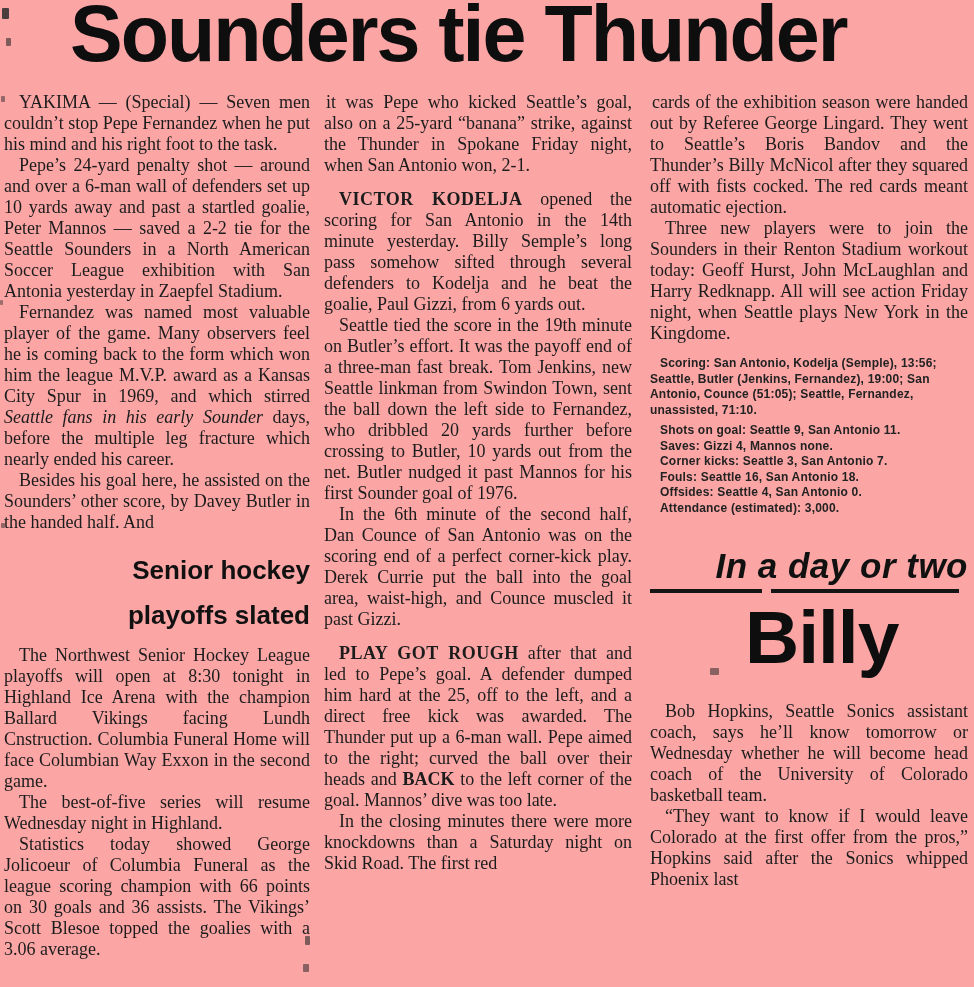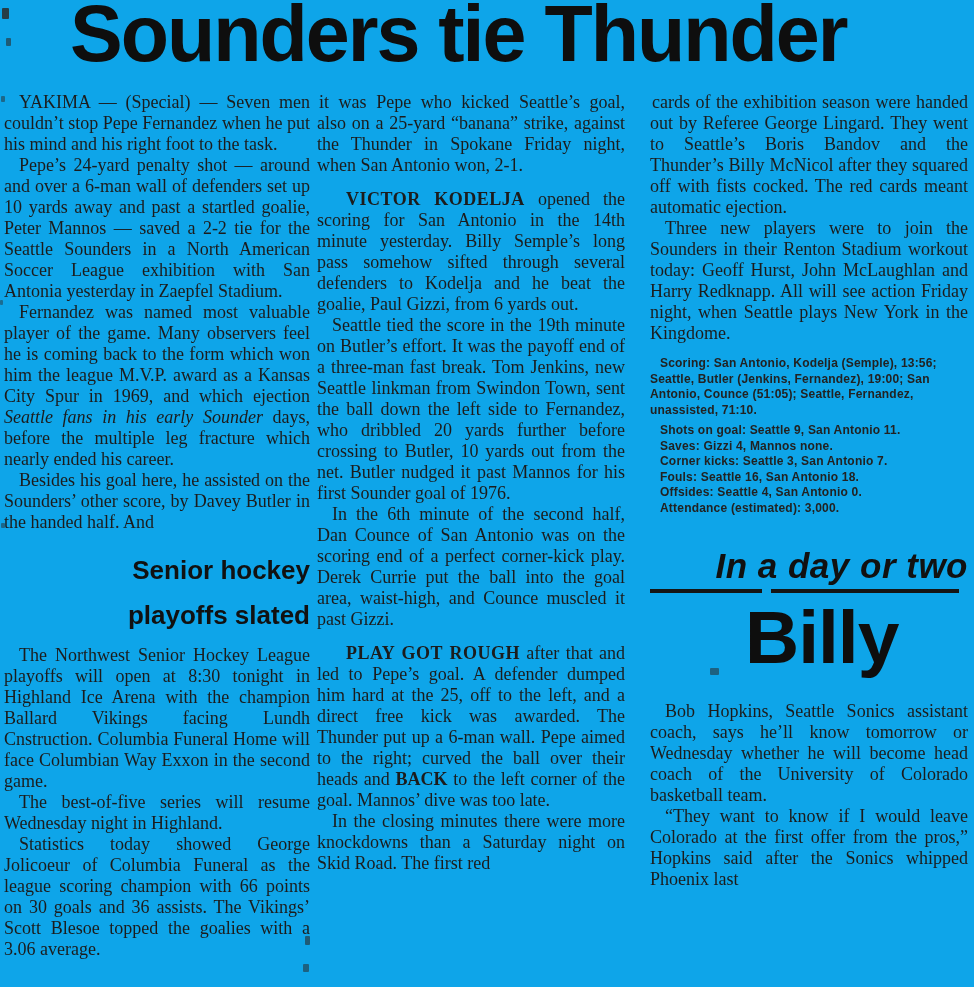--- a/index.html
+++ b/index.html
@@ -1,45 +1,45 @@
 <!DOCTYPE html>
 <html><head>
 <meta charset="utf-8">
 <style>
   html,body{margin:0;padding:0;background:#e9e7e2;}
   .page{
     position:relative;
     width:974px;height:987px;
     margin:0 auto;
-    background:#0ea5e9;
+    background:#fca5a5;
     overflow:hidden;
     color:#1c1c1c;
     font-family:"Liberation Serif", serif;
     text-decoration:underline;
   }
   
   .main-headline{
     position:absolute;left:70px;top:-8px;
     font-family:"Liberation Sans", sans-serif;
     font-weight:bold;font-size:79px;line-height:84px;
     letter-spacing:-2px;color:#0e0e0e;white-space:nowrap;
   }
   
   .col{
     position:absolute;top:92px;
     font-size:18px;line-height:21px;
     text-align:justify;
   }
   #col1{left:4px;width:306px;}
-  #col2{left:317px;width:308px;}
+  #col2{left:324px;width:308px;}
   #col3{left:650px;width:318px;}
   .col p{margin:0;text-indent:15px;}
   .col p.cont{text-indent:2px;}
   .col p.sp{margin-top:13px;}
-  .lead-in{font-family:"Liberation Serif",serif;font-weight:bold;letter-spacing:.5px;margin-left:14px;}
+  .lead-in{font-family:"Liberation Serif",serif;font-weight:bold;letter-spacing:.5px;}
   
   .sub-headline{
     font-family:"Liberation Sans", sans-serif;
     font-weight:bold;font-size:26px;line-height:45px;
     text-align:right;letter-spacing:0;color:#111;
     margin-top:15px;
   }
   .sub-headline div{text-indent:0;}
   .sub-body{margin-top:7px;}
   
@@ -85,21 +85,21 @@
 </head>
 <body>
 
 <div class="page">
 
   <div class="main-headline">Sounders tie Thunder</div>
 
   <div class="col" id="col1">
     <p>YAKIMA — (Special) — Seven men couldn’t stop Pepe Fernandez when he put his mind and his right foot to the task.</p>
     <p>Pepe’s 24-yard penalty shot — around and over a 6-man wall of defenders set up 10 yards away and past a startled goalie, Peter Mannos — saved a 2-2 tie for the Seattle Sounders in a North American Soccer League exhibition with San Antonia yesterday in Zaepfel Stadium.</p>
-    <p><span>Fernandez was named most valuable player of the game. Many observers feel he is coming back to the form which won him the league M.V.P. award as a Kansas City Spur in 1969, and which ejection </span><i>Seattle fans in his early Sounder</i><span> days, before the multiple leg fracture which nearly ended his career.</span></p>
+    <p><span>Fernandez was named most valuable player of the game. Many observers feel he is coming back to the form which won him the league M.V.P. award as a Kansas City Spur in 1969, and which stirred </span><i>Seattle fans in his early Sounder</i><span> days, before the multiple leg fracture which nearly ended his career.</span></p>
     <p>Besides his goal here, he assisted on the Sounders’ other score, by Davey Butler in the handed half. And</p>
 
     <div class="sub-headline">
       <div>Senior hockey</div>
       <div>playoffs slated</div>
     </div>
     <div class="sub-body">
       <p>The Northwest Senior Hockey League playoffs will open at 8:30 tonight in Highland Ice Arena with the champion Ballard Vikings facing Lundh Cnstruction. Columbia Funeral Home will face Columbian Way Exxon in the second game.</p>
       <p>The best-of-five series will resume Wednesday night in Highland.</p>
       <p>Statistics today showed George Jolicoeur of Columbia Funeral as the league scoring champion with 66 points on 30 goals and 36 assists. The Vikings’ Scott Blesoe topped the goalies with a 3.06 average.</p>

